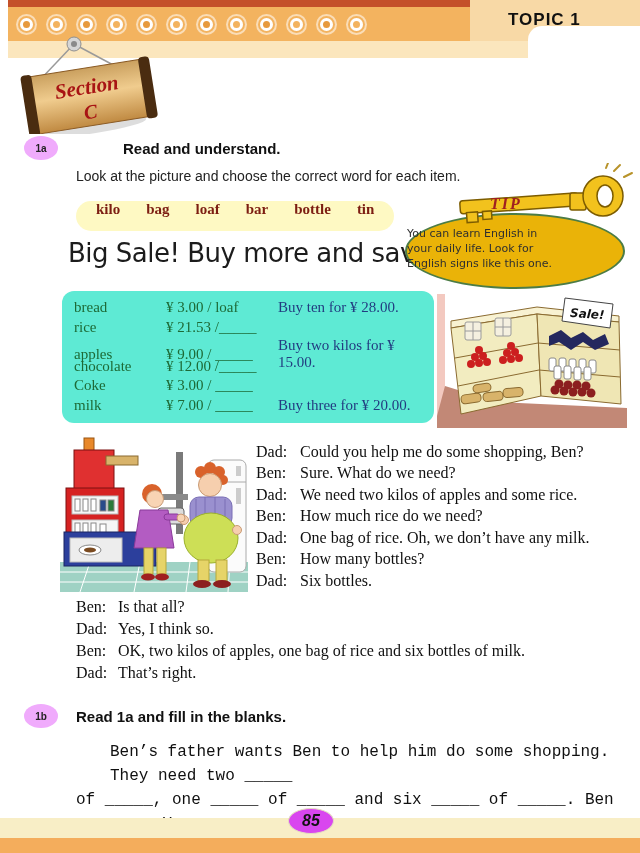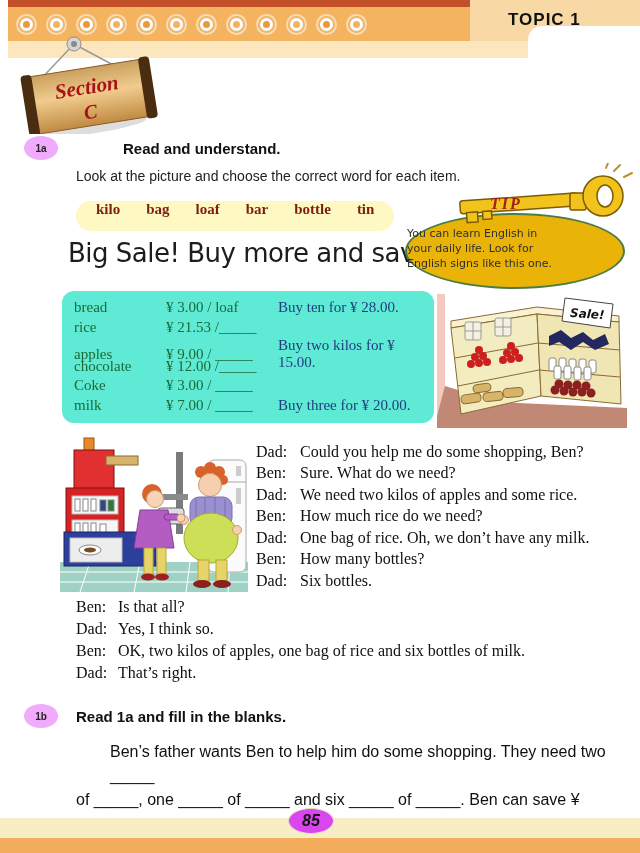--- a/index.html
+++ b/index.html
@@ -73,21 +73,21 @@
   .dialogue-main { left:256px; top:441px; width:384px;
                    font-family:"Liberation Serif", serif; font-size:16px; color:#101010; }
   .dialogue-main .dlg-row { display:flex; height:21.5px; align-items:center; }
   .dialogue-main .dlg-speaker { width:44px; flex:0 0 auto; }
   .dialogue-cont { left:76px; top:596px; width:560px;
                    font-family:"Liberation Serif", serif; font-size:16px; color:#101010; }
   .dialogue-cont .dlg-row { display:flex; height:22px; align-items:center; }
   .dialogue-cont .dlg-speaker { width:42px; flex:0 0 auto; }
 
   
-  .fill-par { left:76px; top:740px; width:556px; font-family:Liberation Sans, sans-serif;
+  .fill-par { left:76px; top:740px; width:556px; font-family:Liberation Mono, monospace;
               font-size:16px; color:#101010; line-height:24px; }
   .fill-line1 { padding-left:34px; }
 
   
   .foot-light { left:0; top:818px; width:640px; height:20px; background:#f8eec6; }
   .foot-orange { left:0; top:838px; width:640px; height:15px; background:#f4ad5c; }
   .page-oval { left:288px; top:808px; width:46px; height:26px; background:#d946ef;
                border:1px solid #e4ddc0; border-radius:50%;
                display:flex; align-items:center; justify-content:center;
                font-weight:bold; font-style:italic; font-size:16px; color:#111; }

